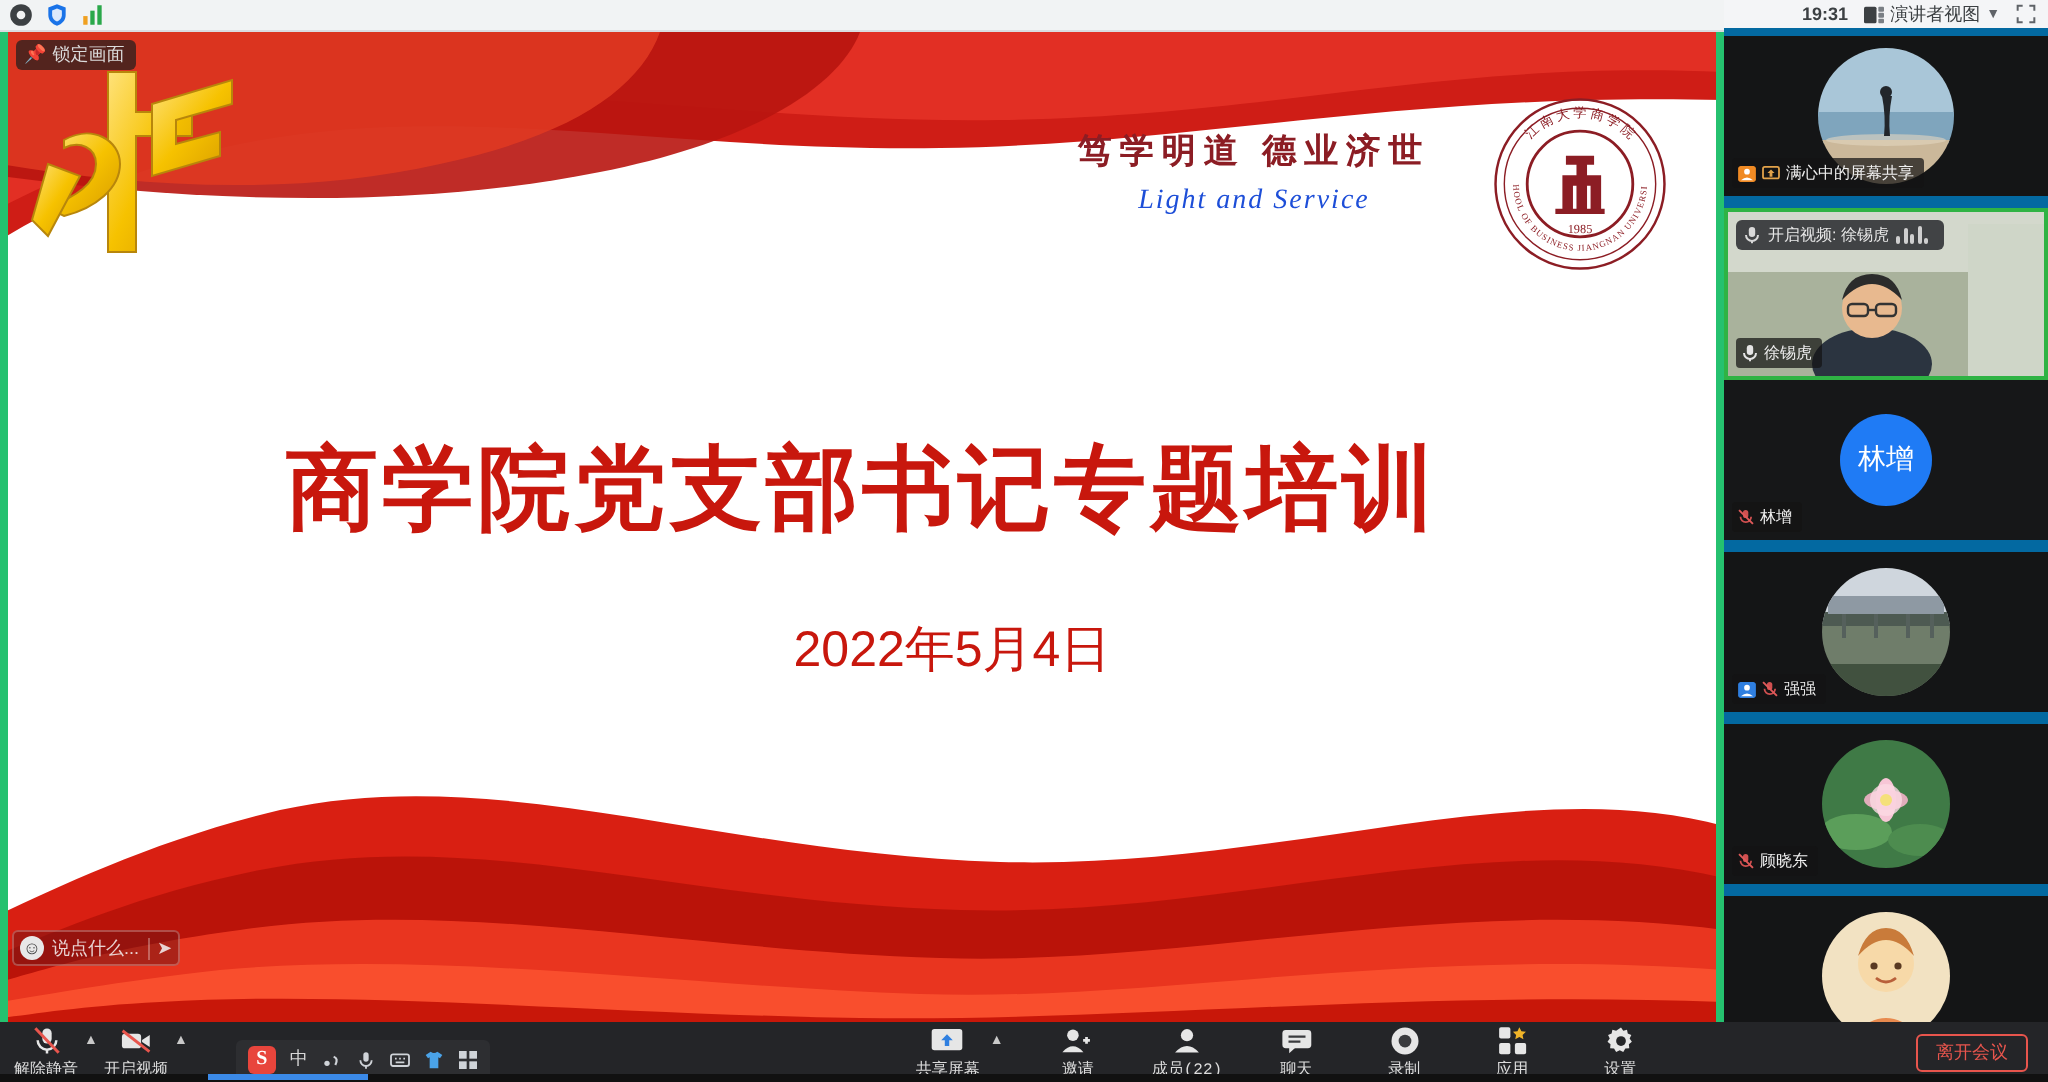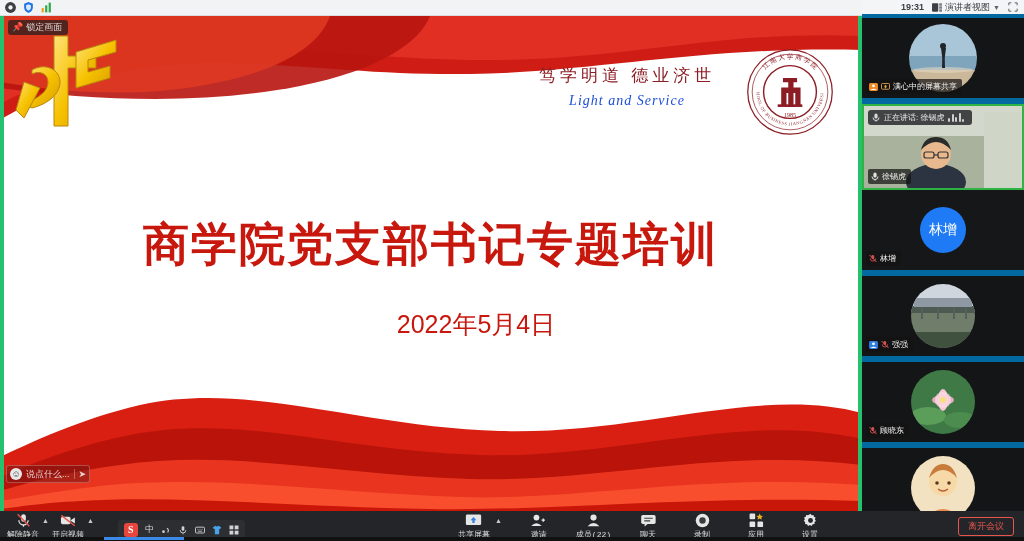--- a/index.html
+++ b/index.html
@@ -39,21 +39,21 @@
 
   
   .slide-top { position: absolute; left: 0; top: 0; width: 862px; height: 130px; overflow: hidden; }
   .slide-bottom { position: absolute; left: 0; bottom: 0; width: 862px; height: 150px; overflow: hidden; }
 
   .emblem { position: absolute; left: 10px; top: 6px; width: 140px; height: 115px; }
 
   .motto { position: absolute; right: 120px; top: 48px; text-align: center; width: 230px; }
   .motto-cn {
     font-family: "Liberation Serif", "DejaVu Serif", serif;
-    font-size: 17px; color: #8c1d24; letter-spacing: 4px; font-weight: 400;
+    font-size: 17px; color: #8c1d24; letter-spacing: 4px; font-weight: 700;
     white-space: nowrap;
   }
   .motto-en {
     font-family: "Liberation Serif", "DejaVu Serif", serif;
     font-style: italic; font-size: 14px; color: #1d4ed8; margin-top: 6px; letter-spacing: 1px;
   }
   .seal { position: absolute; right: 28px; top: 32px; width: 88px; height: 88px; }
 
   
   .slide-title {
@@ -342,21 +342,21 @@
             <rect x="74" y="46" width="10" height="6" rx="2" fill="none" stroke="#333" stroke-width="1.2"></rect>
             <path d="M70 49 h4" stroke="#333" stroke-width="1.2"></path>
           </svg>
         </div>
         <div class="speaking-bar">
           <svg class="mic-ic" viewBox="0 0 8 9">
             <rect x="2.4" y="0.5" width="3.2" height="5" rx="1.6" fill="#d8d8d8"></rect>
             <path d="M1 4.5 a3 3 0 0 0 6 0" fill="none" stroke="#d8d8d8" stroke-width="1"></path>
             <path d="M4 7.4 v1.2" stroke="#d8d8d8" stroke-width="1"></path>
           </svg>
-          <span class="txt">正在讲话: 徐锡虎</span>
+          <span class="txt">开启视频: 徐锡虎</span>
           <span class="wave">
             <i style="height:4px"></i>
               <i style="height:8px"></i>
               <i style="height:5px"></i>
               <i style="height:9px"></i>
               <i style="height:3px"></i>
           </span>
         </div>
         <div class="name-tag">
           <svg class="mic-ic" viewBox="0 0 8 9">

